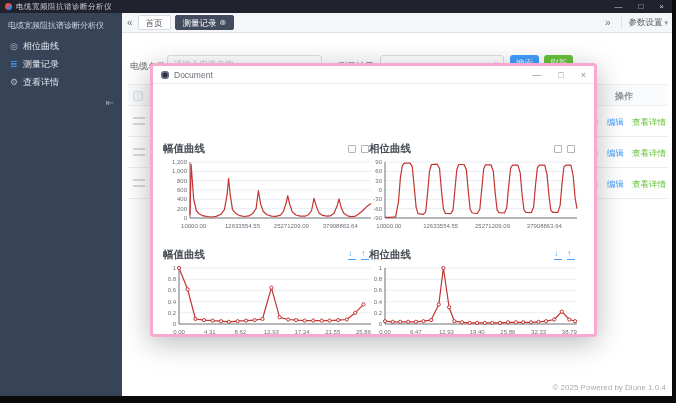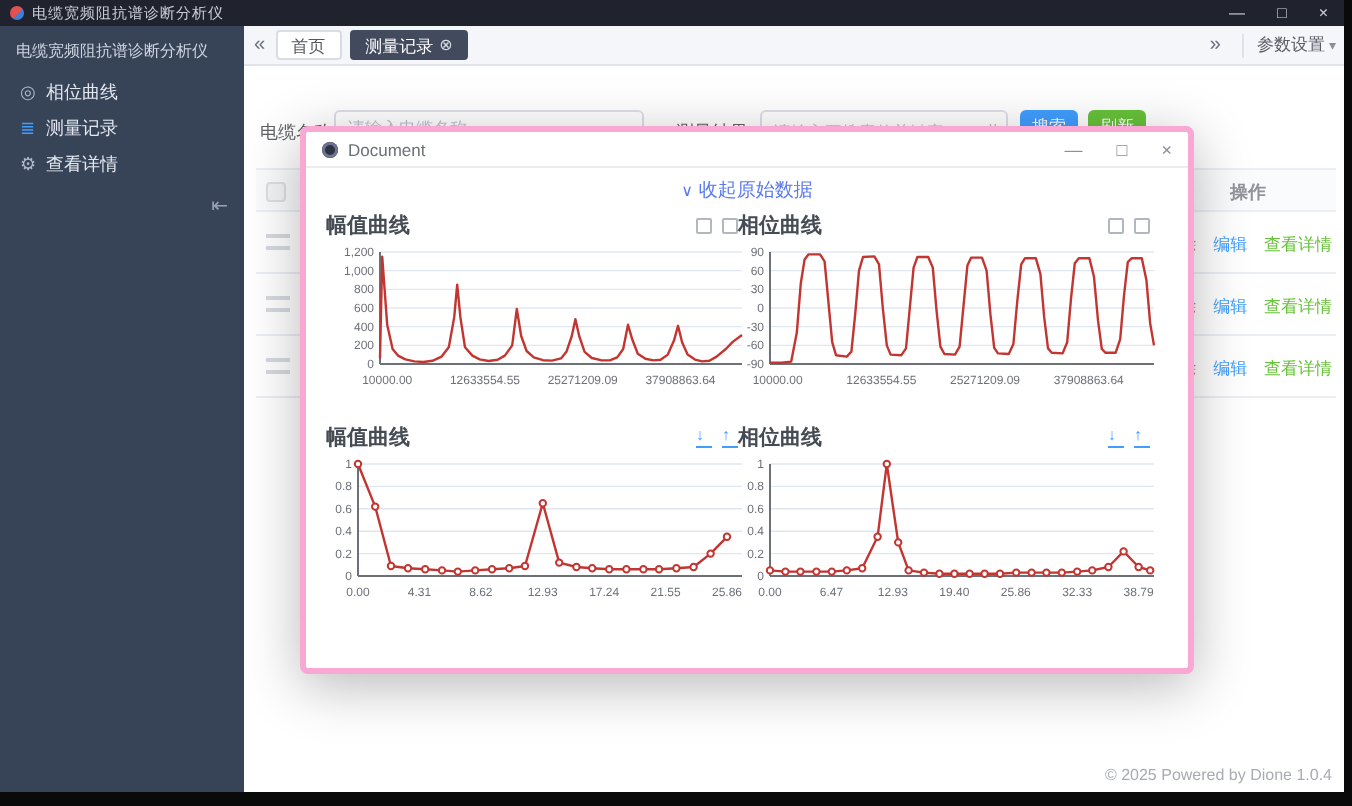--- a/index.html
+++ b/index.html
@@ -82,21 +82,21 @@
     padding:0 8px; border-radius:4px 4px 0 0; background:#fff; }
   .m-icon { width:8px; height:8px; border-radius:50%; background:#2f3242;
     box-shadow:inset 0 0 0 1.5px #6d7390; margin-right:5px; flex:0 0 auto; }
   .m-title { font-size:8.5px; color:#6b6f76; }
   .m-controls { margin-left:auto; display:flex; gap:17px; color:#8a8f98; font-size:9px; }
   .m-controls span { cursor:pointer; line-height:18px; }
   .m-link-row { height:22px; display:flex; align-items:center; justify-content:center; }
   .m-link { font-size:9.5px; color:#5a78f0; cursor:pointer; }
   .m-link .lk-chev { font-size:8px; margin-right:3px; }
 
-  .chart-block { position:absolute; width:212px; height:102px; }
+  .chart-block { position:absolute; width:212px; height:102px;margin-top:36px; }
   .cb-0 { left:10px;  top:40px; }
   .cb-1 { left:216px; top:40px; }
   .cb-2 { left:10px;  top:146px; }
   .cb-3 { left:216px; top:146px; }
   .chart-title-row { height:14px; display:flex; align-items:center; }
   .chart-title { font-size:10.5px; font-weight:bold; color:#464c54; }
   .chart-icons { margin-left:auto; margin-right:6px; display:flex; gap:5px; align-items:center; }
   .tb-icon { width:8px; height:8px; border:1px solid #b2b6bf; border-radius:1px; display:inline-block; cursor:pointer; }
   .tb-icon.blue { border:none; color:#409eff; font-size:8px; width:auto; height:auto; line-height:8px; }
   .tb-icon.blue .bar { display:block; width:8px; height:1.5px; background:#409eff; margin-top:0.5px; }
@@ -205,25 +205,20 @@
 
   <div class="modal">
     <div class="m-titlebar">
       <span class="m-icon"></span>
       <span class="m-title">Document</span>
       <div class="m-controls">
         <span>—</span>
         <span>□</span>
         <span>×</span>
       </div>
-    </div>
-    <div class="m-link-row">
-      <span class="m-link">
-        <span class="lk-chev">∨</span><span>收起原始数据</span>
-      </span>
     </div>
 
     <div class="chart-block cb-0">
       <div class="chart-title-row">
         <span class="chart-title">幅值曲线</span>
         <span class="chart-icons">
           <span class="tb-icon"></span>
           <span class="tb-icon"></span>
         </span>
       </div>

